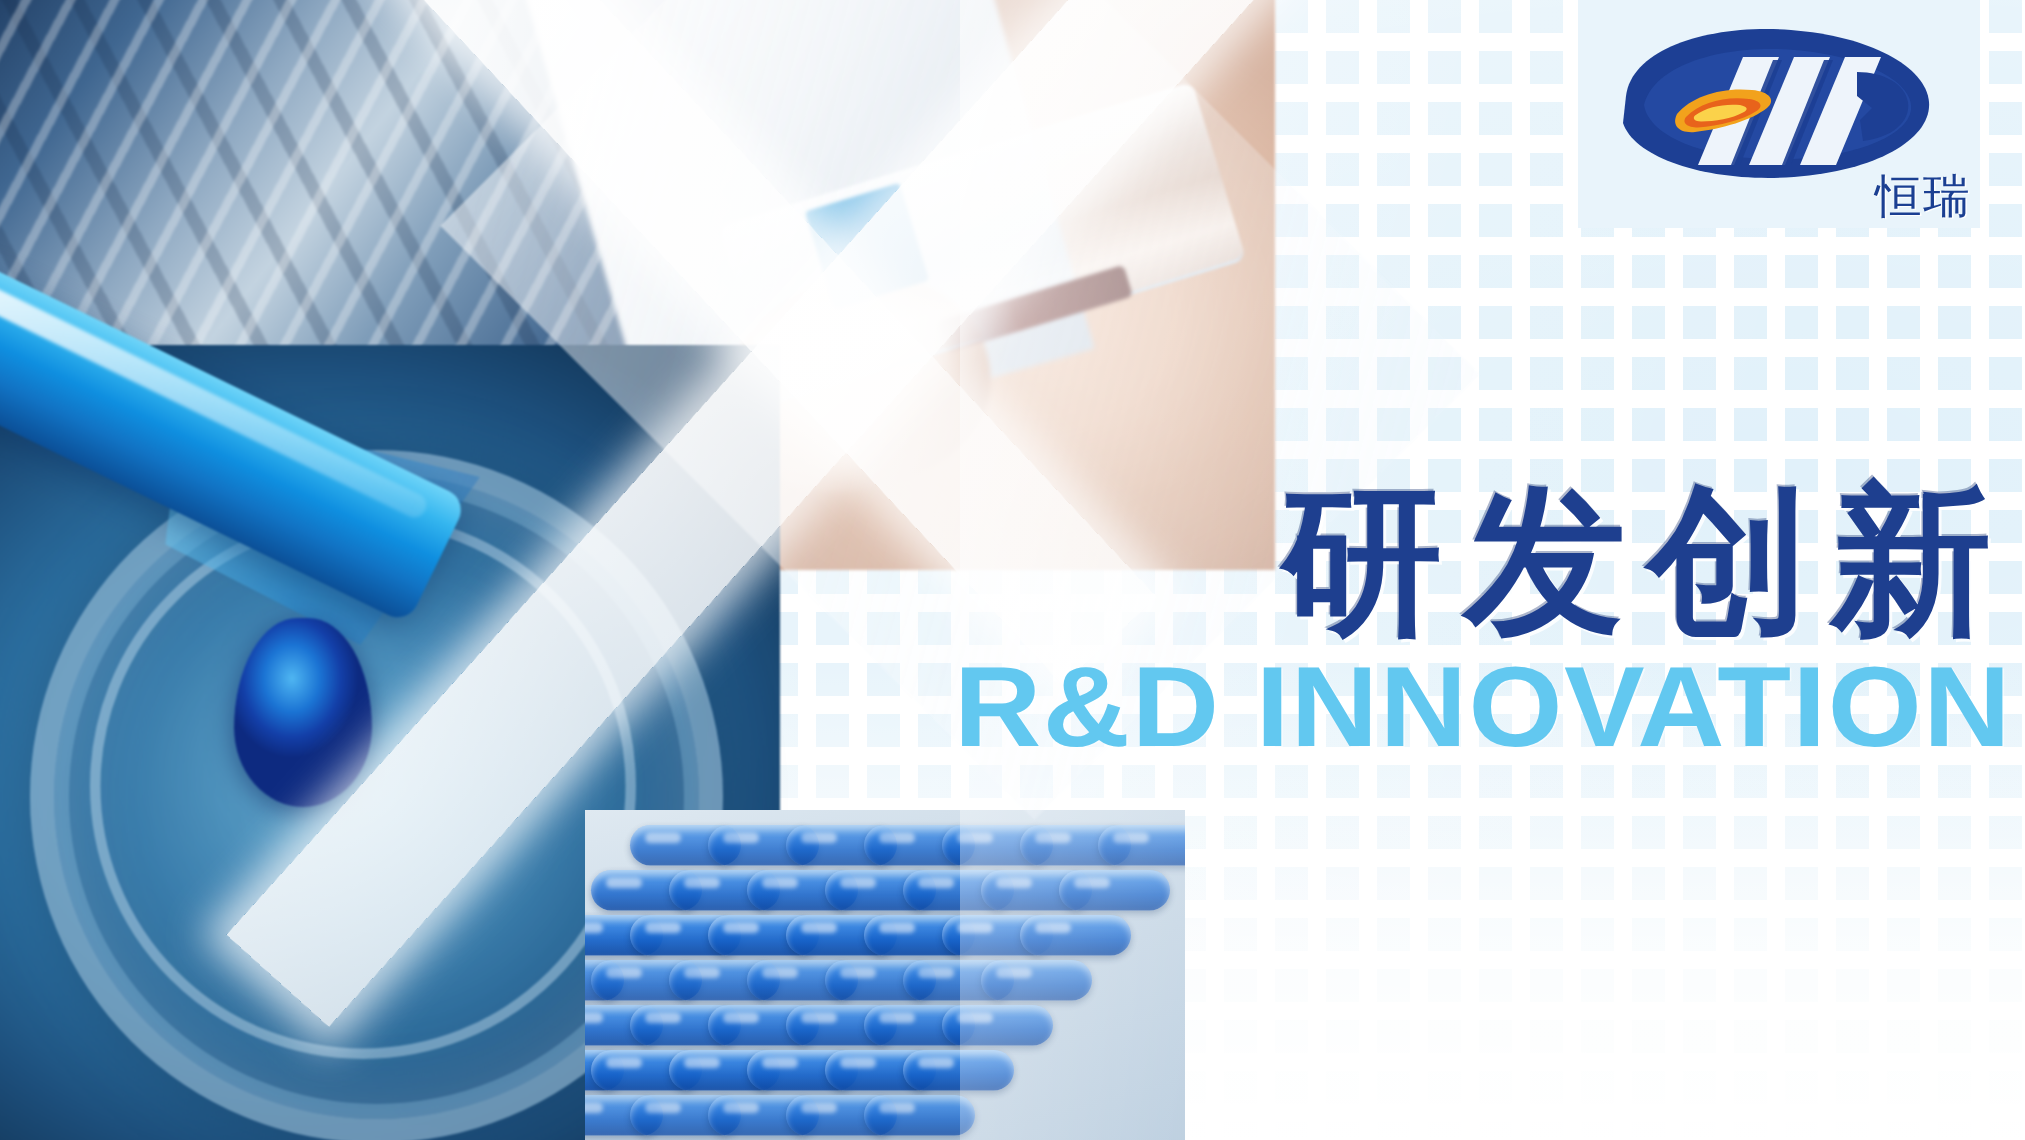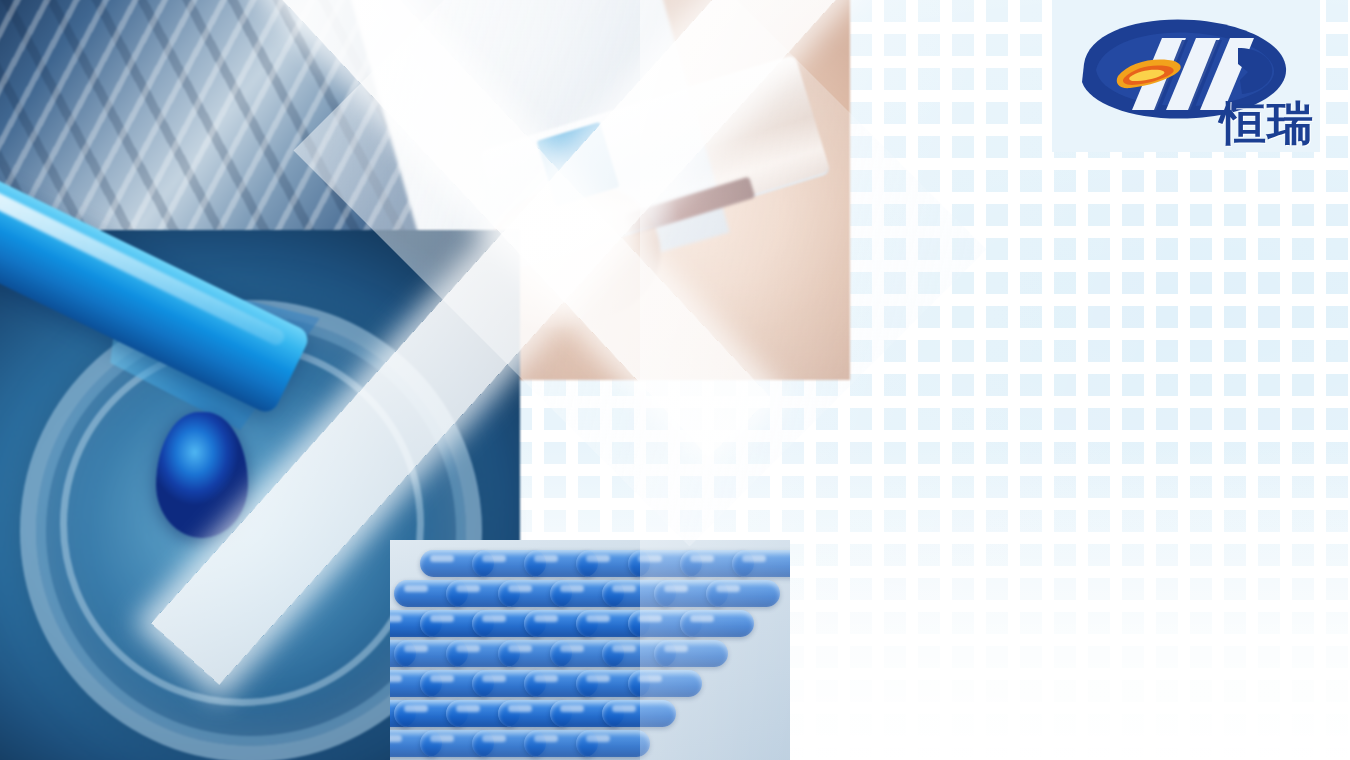--- a/index.html
+++ b/index.html
@@ -257,22 +257,22 @@
     background: #e9f4fb;
   }
   .logo-mark {
     position: absolute;
     left: 18px; top: 14px; width: 230px; height: 124px;
   }
   .logo-cn {
     position: absolute;
     right: 6px; bottom: 6px;
     font-family: "Liberation Sans", "DejaVu Sans", sans-serif;
-    font-size: 46px;
-    font-weight: 700;
+    font-size: 31px;
+    font-weight: 400;
     color: #1b3f92;
     letter-spacing: 1px;
     line-height: 1;
     text-shadow: 1px 1px 0 rgba(255,255,255,.9);
   }
 
   
   .corner-fade-bl {
     position:absolute; left:0; bottom:0; width:980px; height:120px;
     background: linear-gradient(to top, rgba(255,255,255,.0), rgba(255,255,255,0));
@@ -356,20 +356,24 @@
       </div>
   </div>
 
   <div class="glass-a"></div>
   <div class="vband">
     <div class="arm arm-a"></div>
     <div class="arm arm-b"></div>
   </div>
   <div class="white-wash-right"></div>
 
+  <div class="headline">
+    <div class="title-cn">研发创新</div>
+    <div class="title-en">R&amp;D INNOVATION</div>
+  </div>
 
   <div class="logo-plate">
     <svg class="logo-mark" viewBox="0 0 230 124">
 
       <path d="M14 50 C18 18 70 2 124 6 C176 10 214 30 216 54
                C218 78 182 100 126 104 C70 108 20 92 12 68 Z" fill="#1d3f94"></path>
 
       <path d="M26 56 C32 30 76 16 122 19 C168 22 202 38 204 56
                C206 74 172 90 124 92 C76 94 30 80 26 56 Z" fill="#2a52ad" opacity="0.55"></path>
 

